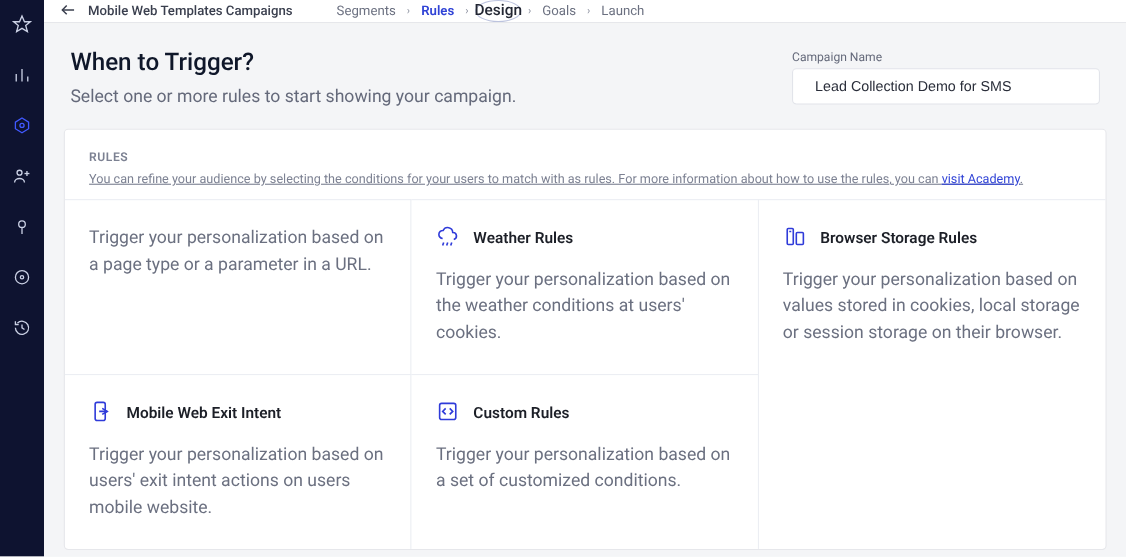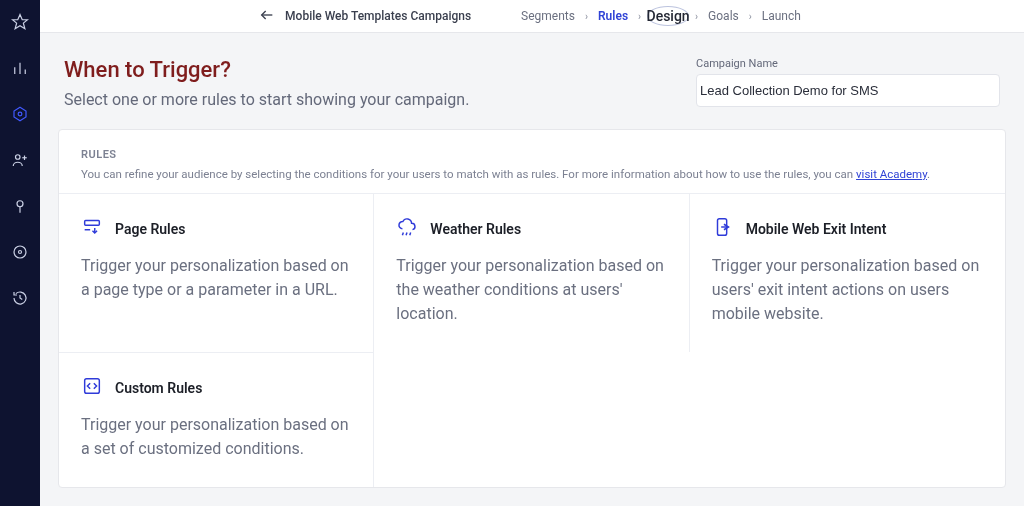--- a/index.html
+++ b/index.html
@@ -8,43 +8,43 @@
 
   
   .rail { width: 40px; background: #0e1330; display: flex; flex-direction: column; align-items: center; padding-top: 10px; gap: 22px; }
   .rail-item { width: 24px; height: 24px; display: flex; align-items: center; justify-content: center; color: #cbd1e5; cursor: pointer; border-radius: 4px; }
   .rail-item.active { color: #4159ff; }
   .rail-item svg { width: 18px; height: 18px; stroke: currentColor; fill: none; stroke-width: 1.6; }
 
   .main { flex: 1; display: flex; flex-direction: column; }
 
   
-  .topbar { height: 36px; background: #ffffff; border-bottom: 1px solid #e6e7eb; display: flex; align-items: center; padding: 0 14px; gap: 16px; font-size: 12px; color: #5a5f6e; justify-content: center; }
+  .topbar { height: 36px; background: #ffffff; border-bottom: 1px solid #e6e7eb; display: flex; align-items: center; padding: 0 14px; gap: 16px; font-size: 12px; color: #5a5f6e; }
   .back-wrap { display: flex; align-items: center; gap: 10px; }
   .back-wrap svg { width: 16px; height: 16px; stroke: #3a3f4e; stroke-width: 2; fill:none; }
   .page-title { color: #3a3f4e; font-weight: 500; }
-  .crumbs { display: flex; align-items: center; gap: 6px; margin-left: 30px;}
+  .crumbs { display: flex; align-items: center; gap: 6px; margin-left: 20px;}
   .crumb { color: #6b7080; padding: 2px 4px; }
   .crumb.link-style { color: #3043d6; font-weight: 600; cursor: pointer; }
   .crumb.circle { border: 1px solid #bcc3de; border-radius: 50%; color:#232733; font-weight:500; width:42px; height:20px; display:flex; align-items:center; justify-content:center; text-align:center; font-size:14px; }
   .sep { color:#8a8f9e; font-size:10px; }
 
   
   .header { padding: 24px 24px 16px 24px; display: flex; justify-content: space-between; align-items: flex-start; }
-  .header-left h1 { font-size: 22px; font-weight: 500; color: #7f1d1d; margin-bottom: 8px; }
+  .header-left h1 { font-size: 22px; font-weight: 500; color: #0f172a; margin-bottom: 8px; }
   .header-left p { font-size: 16px; color: #64697a; }
   .header-right { display:flex; flex-direction:column; gap:4px; }
   .field-label { font-size: 11px; color:#64697a; }
-  .text-input { background:#fff; border:1px solid #e2e4ea; border-radius:4px; padding:8px 3px; font-size:13px; color:#2a2e3a; width:304px; }
+  .text-input { background:#fff; border:1px solid #e2e4ea; border-radius:4px; padding:8px 20px; font-size:13px; color:#2a2e3a; width:280px; }
 
   
   .panel { margin: 4px 18px 18px 18px; background: #fff; border:1px solid #e6e7eb; border-radius:4px; }
   .panel-head { padding: 18px 22px 12px 22px; }
   .panel-title { font-size: 11px; font-weight:600; letter-spacing:.5px; color:#7c8192; margin-bottom:6px; }
-  .panel-sub { font-size: 11.5px; color:#7c8192; }
+  .panel-sub { font-size: 11.5px; color:#7c8192;text-decoration:underline; }
   .panel-sub a { color:#3043d6; text-decoration: underline; cursor:pointer;}
   .grid { display:grid; grid-template-columns: repeat(3,1fr); }
   .card { border-top:1px solid #eceef3; border-right:1px solid #eceef3; padding:22px 22px 26px 22px; cursor:pointer; }
   .card:nth-child(3n){ border-right:none; }
   .card-head { display:flex; align-items:center; gap:12px; margin-bottom:12px; }
   .card-head svg { width:22px; height:22px; stroke:#2f3bd9; fill:none; stroke-width:1.6; }
   .card-title { font-size:14px; font-weight:600; color:#1c1f27; }
   .card-desc { font-size:16px; color:#6b7080; line-height:1.5; }
 </style>
 </head>
@@ -137,47 +137,47 @@
     <div class="panel">
       <div class="panel-head">
         <div class="panel-title">RULES</div>
         <div class="panel-sub">
           <span>You can refine your audience by selecting the conditions for your users to match with as rules. For more information about how to use the rules, you can </span><a>visit Academy</a><span>.</span>
         </div>
       </div>
       <div class="grid">
 
         <div class="card">
-          <div class="card-head">
-            <span><svg viewBox="0 0 24 24">
-                  <rect x="4" y="5" width="16" height="5" rx="1"></rect>
-                  <line x1="6" y1="8" x2="6" y2="8"></line>
-                  <line x1="9" y1="8" x2="9" y2="8"></line>
-                  <line x1="4" y1="15" x2="10" y2="15"></line>
-                  <polyline points="15 13 15 18"></polyline>
-                  <polyline points="12.5 16 15 18.5 17.5 16"></polyline>
-                </svg></span>
-            <span class="card-title">Page Rules</span>
-          </div>
           <div class="card-desc">Trigger your personalization based on a page type or a parameter in a URL.</div>
         </div>
 
         <div class="card">
           <div class="card-head">
             <span><svg viewBox="0 0 24 24">
                   <path d="M7 14a4 4 0 0 1 .5-8A5 5 0 0 1 17 8a3.5 3.5 0 0 1 1 6.9"></path>
                   <line x1="8" y1="18" x2="7" y2="21"></line>
                   <line x1="12" y1="18" x2="11" y2="21"></line>
                   <line x1="16" y1="18" x2="15" y2="21"></line>
                 </svg></span>
             <span class="card-title">Weather Rules</span>
           </div>
-          <div class="card-desc">Trigger your personalization based on the weather conditions at users' location.</div>
-        </div>
-
+          <div class="card-desc">Trigger your personalization based on the weather conditions at users' cookies.</div>
+        </div>
+
+        <div class="card">
+          <div class="card-head">
+            <span><svg viewBox="0 0 24 24">
+                  <rect x="4" y="4" width="6" height="16" rx="1"></rect>
+                  <rect x="13" y="8" width="7" height="12" rx="1"></rect>
+                  <line x1="6" y1="7" x2="8" y2="7"></line>
+                </svg></span>
+            <span class="card-title">Browser Storage Rules</span>
+          </div>
+          <div class="card-desc">Trigger your personalization based on values stored in cookies, local storage or session storage on their browser.</div>
+        </div>
 
 
         <div class="card">
           <div class="card-head">
             <span><svg viewBox="0 0 24 24">
                   <rect x="6" y="3" width="10" height="18" rx="2"></rect>
                   <polyline points="13 9 18 12 13 15"></polyline>
                   <line x1="10" y1="12" x2="18" y2="12"></line>
                 </svg></span>
             <span class="card-title">Mobile Web Exit Intent</span>

